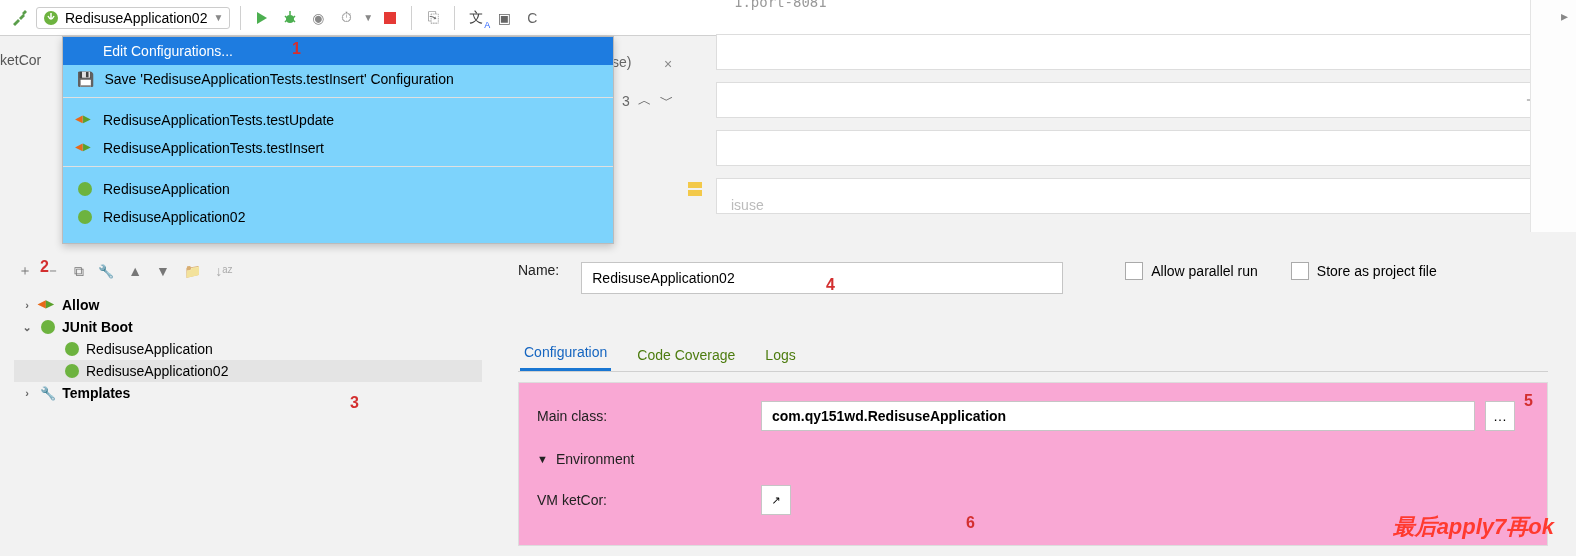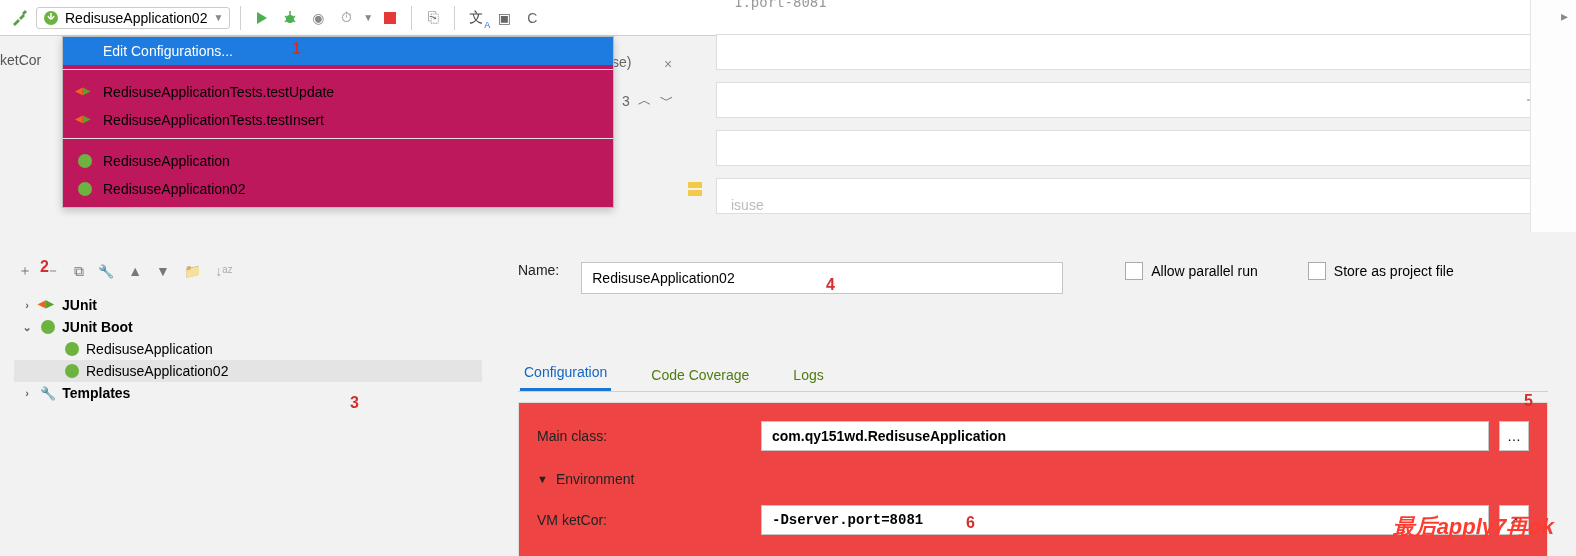--- a/index.html
+++ b/index.html
@@ -10,21 +10,21 @@
 .tool-icon { width: 22px; height: 22px; display: flex; align-items: center; justify-content: center; color: #666; cursor: pointer; }
 .run-combo { display: flex; align-items: center; border: 1px solid #ccc; border-radius: 3px; padding: 2px 6px; gap: 6px; background: #fff; cursor: pointer; }
 .spring-icon { width: 16px; height: 16px; position: relative; }
 .spring-icon svg { display: block; }
 .run-triangle { color: #4caf50; }
 .bug-icon { color: #4caf50; }
 .stop-btn { color: #e53935; }
 .sep { width: 1px; height: 24px; background: #d0d0d0; margin: 0 4px; }
 
 
-.dropdown { position: absolute; left: 62px; top: 36px; width: 552px; background: #be185d; border: 1px solid #bbb; box-shadow: 0 3px 8px rgba(0,0,0,0.2); z-index: 100; padding-bottom: 4px; }
+.dropdown { position: absolute; left: 62px; top: 36px; width: 552px; background: #7dd3fc; border: 1px solid #bbb; box-shadow: 0 3px 8px rgba(0,0,0,0.2); z-index: 100; padding-bottom: 12px; }
 .dd-item { display: flex; align-items: center; padding: 6px 14px; gap: 10px; cursor: pointer; }
 .dd-item.selected { background: #1e7ce0; color: #fff; }
 .dd-divider { height: 1px; background: #e0e0e0; margin: 4px 0; }
 .dd-group { padding-top: 4px; }
 
 
 .right-panels { position: absolute; left: 716px; top: 0; right: 0; }
 .right-row { border: 1px solid #ddd; background: #fff; margin-bottom: 12px; height: 36px; display: flex; align-items: center; justify-content: flex-end; padding: 0 10px; gap: 10px; color: #888; }
 .right-row .iconbtn { cursor: pointer; }
 .code-strip { position: absolute; left: 0; top: -6px; color: #999; font-family: monospace; padding-left: 18px; }
@@ -40,25 +40,25 @@
 .tree-row.indent1 { padding-left: 50px; }
 .tree-row.sel { background: #e4e4e4; }
 
 .right-form { flex: 1; padding: 8px 20px 0 36px; }
 .form-row1 { display: flex; align-items: flex-start; gap: 22px; height: 42px; }
 .form-row1 label { color: #222; }
 .name-input { width: 482px; height: 32px; border: 1px solid #c5c5c5; padding: 0 10px; background: #fff; }
 .chk { width: 18px; height: 18px; border: 1px solid #aaa; background: #fff; display: inline-block; }
 .chk-row { display: flex; align-items: center; gap: 8px; margin-left: 40px; }
 
-.tabs { display: flex; gap: 36px; margin-top: 54px; border-bottom: 1px solid #d0d0d0; height: 34px; align-items: flex-end; padding-left: 2px; }
+.tabs { display: flex; gap: 22px; margin-top: 34px; border-bottom: 1px solid #d0d0d0; height: 34px; align-items: flex-end; padding-left: 2px; }
 .tab { padding: 0 4px 8px 4px; color: #4d7c0f; cursor: pointer; }
 .tab.active { color: #1565c0; border-bottom: 3px solid #1976d2; font-weight: 500; }
 
-.form-block { border: 1px solid #ddd; background: #ef4444; margin-top: 10px; padding: 18px 18px 10px 18px; position: relative; }
+.form-block { border: 1px solid #ddd; background: #f9a8d4; margin-top: 10px; padding: 18px 32px 10px 18px; position: relative; }
 .field-row { display: flex; align-items: center; gap: 10px; margin-bottom: 20px; }
 .field-row .flabel { width: 214px; color: #222; }
 .text-input { flex: 1; height: 30px; border: 1px solid #c5c5c5; background: #fff; padding: 0 10px; font-family: inherit; font-weight: bold; }
 .vm-input { font-family: "Courier New", monospace; }
 .browse-btn { width: 30px; height: 30px; border: 1px solid #c5c5c5; background: #fff; display: flex; align-items: center; justify-content: center; cursor: pointer; }
 .env-header { display: flex; align-items: center; gap: 8px; margin: 2px 0 18px 0; color: #222; cursor: pointer; }
 
 
 .anno { position: absolute; color: #d32f2f; font-weight: 700; font-size: 16px; z-index: 200; pointer-events: none; }
 .anno-final { position: absolute; right: 22px; bottom: 14px; color: #ff3a2f; font-weight: 800; font-size: 22px; font-style: italic; z-index: 200; }
@@ -139,20 +139,24 @@
 <div class="yellow-marks">
   <div class="ymark"></div>
     <div class="ymark"></div>
 </div>
 
 <div class="dropdown">
   <div class="dd-item selected">
     <span style="width:16px;"></span>
     <span>Edit Configurations...</span>
   </div>
+  <div class="dd-item">
+    <span class="save-ic"></span>
+    <span>Save 'RedisuseApplicationTests.testInsert' Configuration</span>
+  </div>
   <div class="dd-divider"></div>
   <div class="dd-group">
     <div class="dd-item">
       <span class="junit-icon"></span>
       <span>RedisuseApplicationTests.testUpdate</span>
     </div>
     <div class="dd-item">
       <span class="junit-icon"></span>
       <span>RedisuseApplicationTests.testInsert</span>
     </div>
@@ -210,21 +214,21 @@
       <span class="wrench-ic" style="cursor:pointer;"></span>
       <span style="cursor:pointer;">▲</span>
       <span style="cursor:pointer;">▼</span>
       <span class="folder-ic" style="cursor:pointer;"></span>
       <span style="cursor:pointer;color:#aaa;">↓ᵃᶻ</span>
     </div>
     <div class="tree-body">
       <div class="tree-row bold">
         <span class="arrow">›</span>
         <span class="junit-icon"></span>
-        <span>JUnit</span>
+        <span>Allow</span>
       </div>
       <div class="tree-row bold">
         <span class="arrow">⌄</span>
         <span class="spring-icon">
             <svg width="16" height="16" viewBox="0 0 16 16">
               <circle cx="8" cy="8" r="7" fill="#6db33f"></circle>
             </svg>
           </span>
         <span>JUnit Boot</span>
       </div>
@@ -253,21 +257,21 @@
   </div>
 
   <div class="right-form">
     <div class="form-row1">
       <label>Name:</label>
       <input class="name-input" value="RedisuseApplication02" style="">
       <div class="chk-row">
         <span class="chk"></span>
         <span>Allow parallel run</span>
       </div>
-      <div class="chk-row" style="margin-left:28px;">
+      <div class="chk-row" style="margin-left:11px;">
         <span class="chk"></span>
         <span>Store as project file</span>
       </div>
     </div>
 
     <div class="tabs">
       <div class="tab active">Configuration</div>
       <div class="tab">Code Coverage</div>
       <div class="tab">Logs</div>
     </div>
@@ -277,21 +281,20 @@
         <span class="flabel">Main class:</span>
         <input class="text-input" value="com.qy151wd.RedisuseApplication" style="">
         <span class="browse-btn">…</span>
       </div>
       <div class="env-header">
         <span style="font-size:11px;">▼</span>
         <span>Environment</span>
       </div>
       <div class="field-row">
         <span class="flabel">VM ketCor:</span>
-        <input class="text-input vm-input" value="-Dserver.port=8081" style="">
         <span class="browse-btn" style="font-size:11px;">↗</span>
       </div>
     </div>
   </div>
 </div>
 
 <span class="anno" style="left:292px; top:40px;">1</span>
 <span class="anno" style="left:40px; top:258px;">2</span>
 <span class="anno" style="left:350px; top:394px;">3</span>
 <span class="anno" style="left:826px; top:276px;">4</span>

